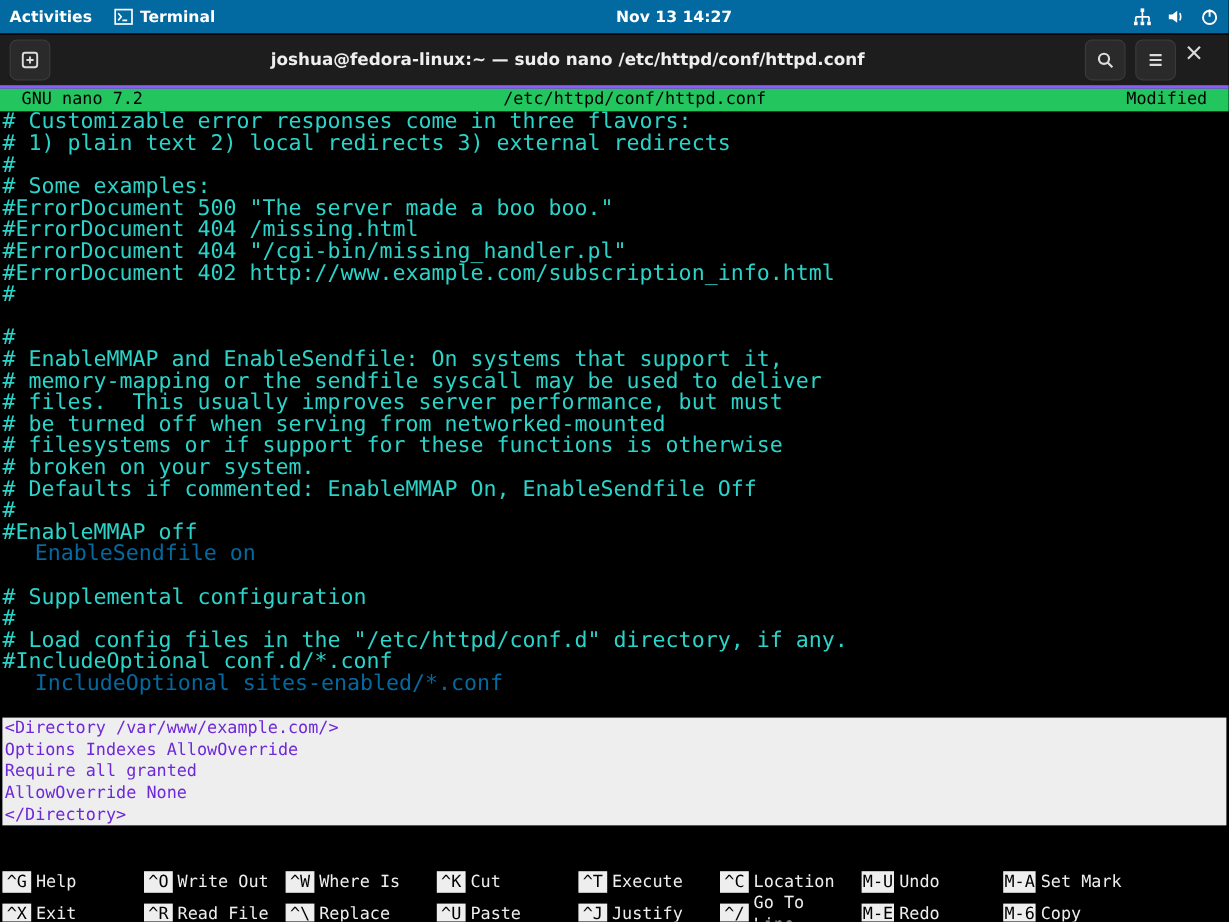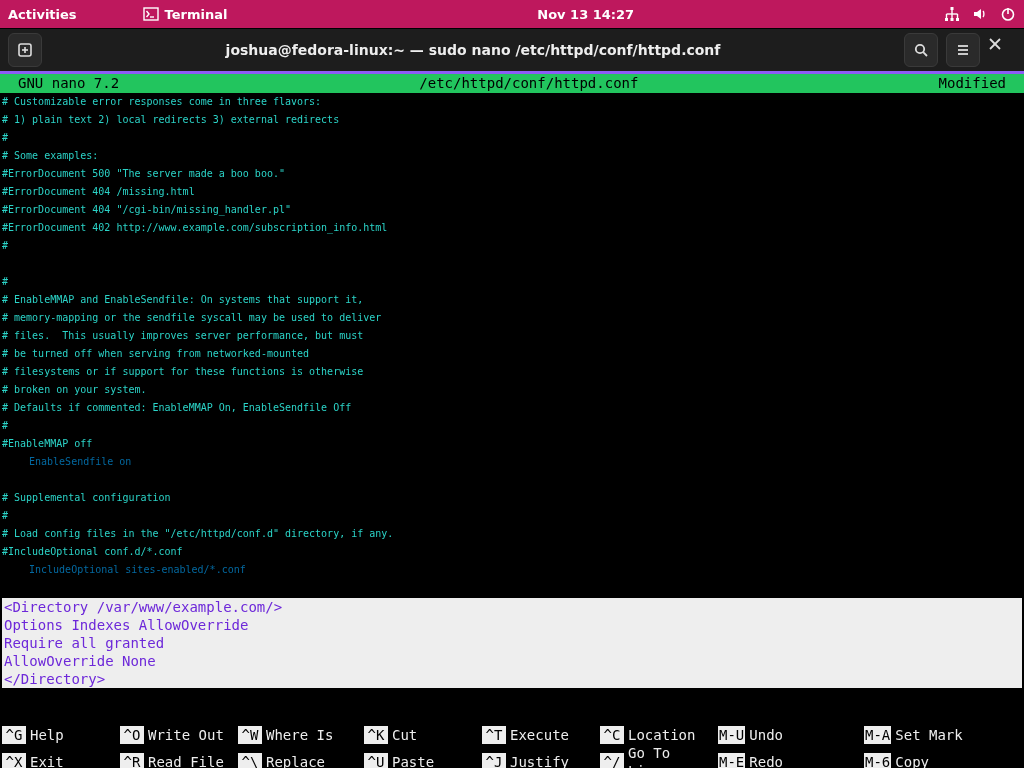--- a/index.html
+++ b/index.html
@@ -7,33 +7,33 @@
   width: 1024px;
   height: 768px;
   background: #000;
   font-family: "DejaVu Sans Mono", Consolas, monospace;
   font-size: 14px;
   overflow: hidden;
   color: #fff;
 }
 .topbar {
   height: 28px;
-  background: #be185d;
+  background: #0369a1;
   display: flex;
   align-items: center;
   padding: 0 8px;
   font-family: "DejaVu Sans", sans-serif;
   font-size: 13px;
   font-weight: 600;
 }
 .topbar .left { display: flex; align-items: center; gap: 18px; }
 .topbar .center { flex: 1; text-align: center; }
 .topbar .right { display: flex; align-items: center; gap: 12px; }
 .topbar .right svg { display:block; }
-.app-item { display: flex; align-items: center; gap: 6px; margin-left: 48px; }
+.app-item { display: flex; align-items: center; gap: 6px; }
 .titlebar {
   height: 46px;
   background: #1d1d1d;
   border-top: 1px solid #000;
   border-bottom: 3px solid #8b5cf6;
   display: flex;
   align-items: center;
   padding: 0 8px;
   gap: 8px;
   font-family: "DejaVu Sans", sans-serif;
@@ -56,21 +56,21 @@
   display: flex;
   font-size: 14px;
   line-height: 19px;
   padding: 0 2px;
 }
 .nano-header .nh-left { flex: 0 0 auto; padding-left: 16px; }
 .nano-header .nh-center { flex: 1; text-align: center; }
 .nano-header .nh-right { flex: 0 0 auto; padding-right: 16px; }
 .editor {
   background: #000;
-  font-size: 10px;
+  font-size: 18px;
   line-height: 18px;
   white-space: pre;
   padding: 0 2px;
   height: 505px;
 }
 .c-comment { color: #2bd4c8; }
 .c-normal { color: #0369a1; margin-left: 27px; }
 .editor-highlight {
   background: #eee;
   color: #6d28d9;
@@ -97,21 +97,21 @@
   margin-right: 4px;
 }
 .sc-label { padding-right: 8px; }
 .w0 { width: 118px; }
 .w1 { width: 118px; }
 .w2 { width: 126px; }
 .w3 { width: 118px; }
 .w4 { width: 118px; }
 .w5 { width: 118px; }
 .w6 { width: 118px; }
-.w7 { width: 118px; margin-left: 28px; }
+.w7 { width: 118px; }
 </style>
 </head>
 <body>
 
 <div class="topbar">
   <div class="left">
     <span>Activities</span>
     <span class="app-item">
       <svg width="16" height="16" viewBox="0 0 16 16">
           <rect x="1" y="2" width="14" height="12" fill="none" stroke="#fff" stroke-width="1.4"></rect>

